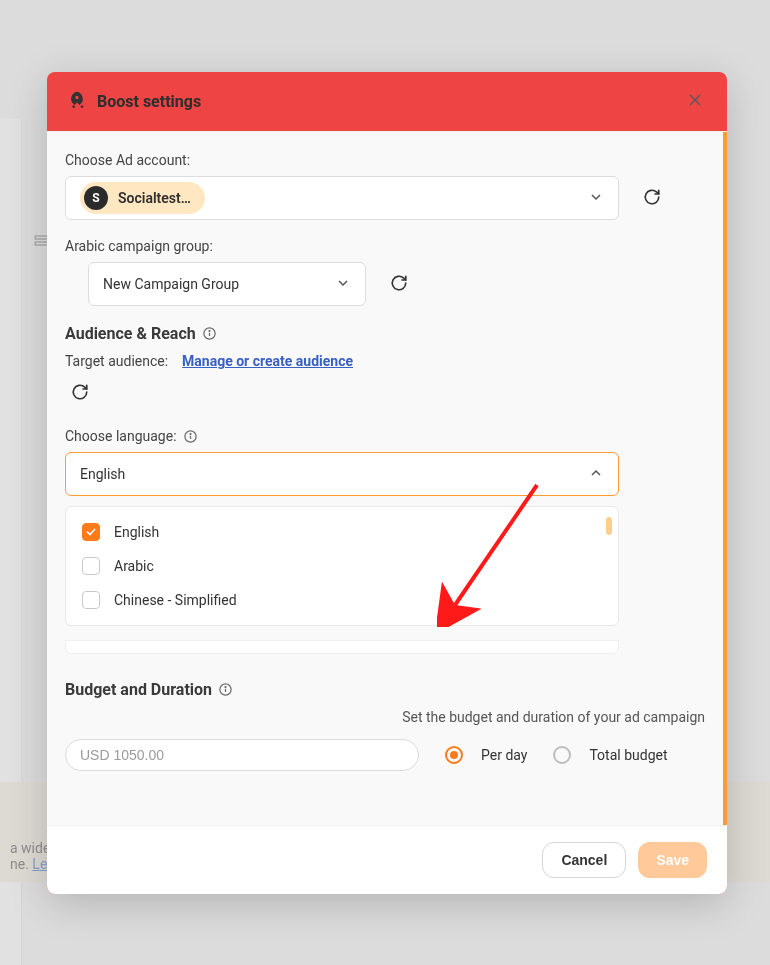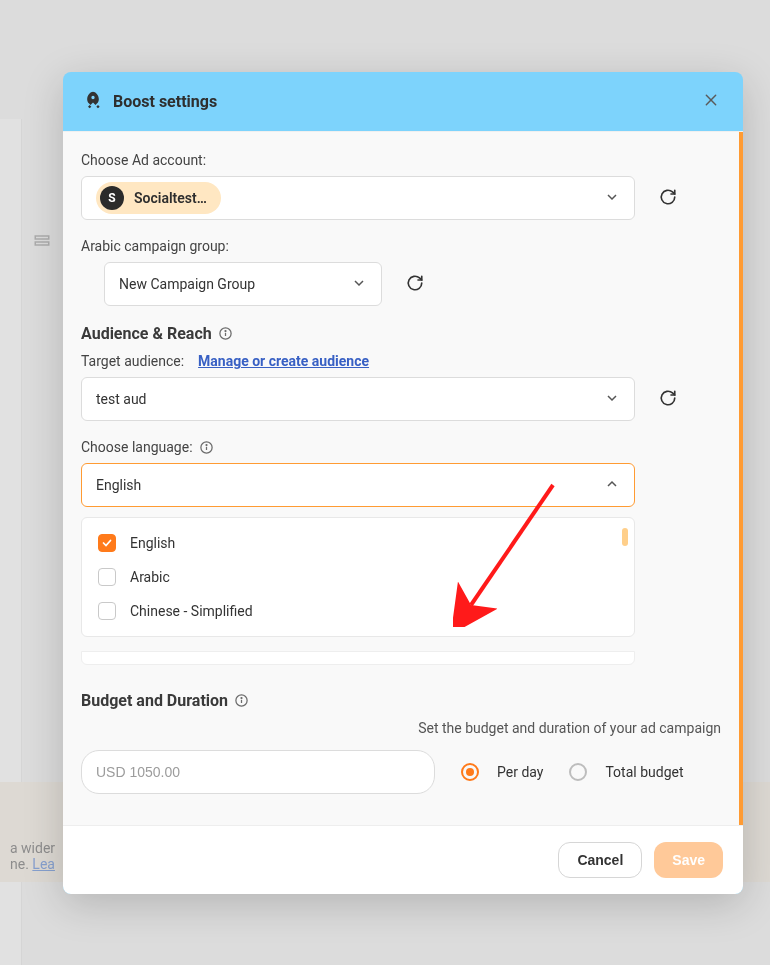--- a/index.html
+++ b/index.html
@@ -7,23 +7,23 @@
   body { background: #f4f4f4; position: relative; overflow: hidden; }
 
   .backdrop { position: absolute; inset: 0; background: rgba(200,200,200,0.55); }
   .bg-sidebar { position: absolute; left: 0; top: 119px; width: 22px; bottom: 0; background: #fff; border-right: 1px solid #e4e4e4; }
   .bg-row { position: absolute; left: 22px; width: 40px; height: 40px; display:flex; align-items:center; justify-content:center; color:#6b6b6b; }
   .bg-banner { position: absolute; left: 0; top: 782px; right: 0; height: 100px; background:#f7ede0; padding: 18px 10px; font-size: 14px; color:#444; }
   .bg-banner a { color:#366fd6; text-decoration: underline; }
 
   .modal {
     position: absolute;
-    left: 63px; top: 72px;
+    left: 47px; top: 72px;
     width: 680px; height: 822px;
-    background: #7dd3fc;
+    background: #ef4444;
     border-radius: 8px;
     box-shadow: 0 10px 40px rgba(0,0,0,0.18);
     display: flex; flex-direction: column;
     overflow: hidden;
   }
   .modal-header {
     display: flex; align-items: center; justify-content: space-between;
     padding: 16px 20px;
     border-bottom: 1px solid #f0f0f0;
   }
@@ -93,21 +93,21 @@
   .checkbox svg { display:none; }
 
   .spacer-block {
     margin-top: 14px; width:554px; height:14px;
     background:#fff; border:1px solid #eeeeee; border-radius:0 0 6px 6px;
   }
 
   .budget-desc { font-size:14px; color:#555; margin-bottom:14px;text-align:right; }
   .budget-row { display:flex; align-items:center; gap:26px; }
   .text-input {
-    width: 354px; height:44px; background:#fff; border:1px solid #dcdcdc;
+    width: 354px; height:32px; background:#fff; border:1px solid #dcdcdc;
     border-radius:18px; padding:0 14px; font-size:14px; color:#333;
   }
   .text-input::placeholder { color:#9c9c9c; }
 
   .radio-wrap { display:flex; align-items:center; gap:18px; font-size:14px; color:#333; cursor:pointer; }
   .radio {
     width:18px; height:18px; border-radius:50%; border:2px solid #bdbdbd;
     display:flex; align-items:center; justify-content:center;
   }
   .radio.selected { border-color:#ff7a1a; }
@@ -227,28 +227,20 @@
             <circle cx="12" cy="8" r="0.8" fill="currentColor"></circle>
           </svg>
       </span>
     </div>
 
     <div class="field-label">
       <span>Target audience:</span>
       <span class="link">Manage or create audience</span>
     </div>
     <div class="field-row">
-      <div class="select-box wide">
-        <span>test aud</span>
-        <span class="chevron">
-          <svg width="16" height="16" viewBox="0 0 24 24" fill="none" stroke="currentColor" stroke-width="2.2">
-              <polyline points="6 9 12 15 18 9"></polyline>
-            </svg>
-        </span>
-      </div>
       <button class="refresh-btn">
         <span>
           <svg width="18" height="18" viewBox="0 0 24 24" fill="none" stroke="#333" stroke-width="2.2" stroke-linecap="round">
               <path d="M21 12a9 9 0 11-3-6.7L21 8"></path>
               <polyline points="21 3 21 8 16 8"></polyline>
             </svg>
         </span>
       </button>
     </div>
 

